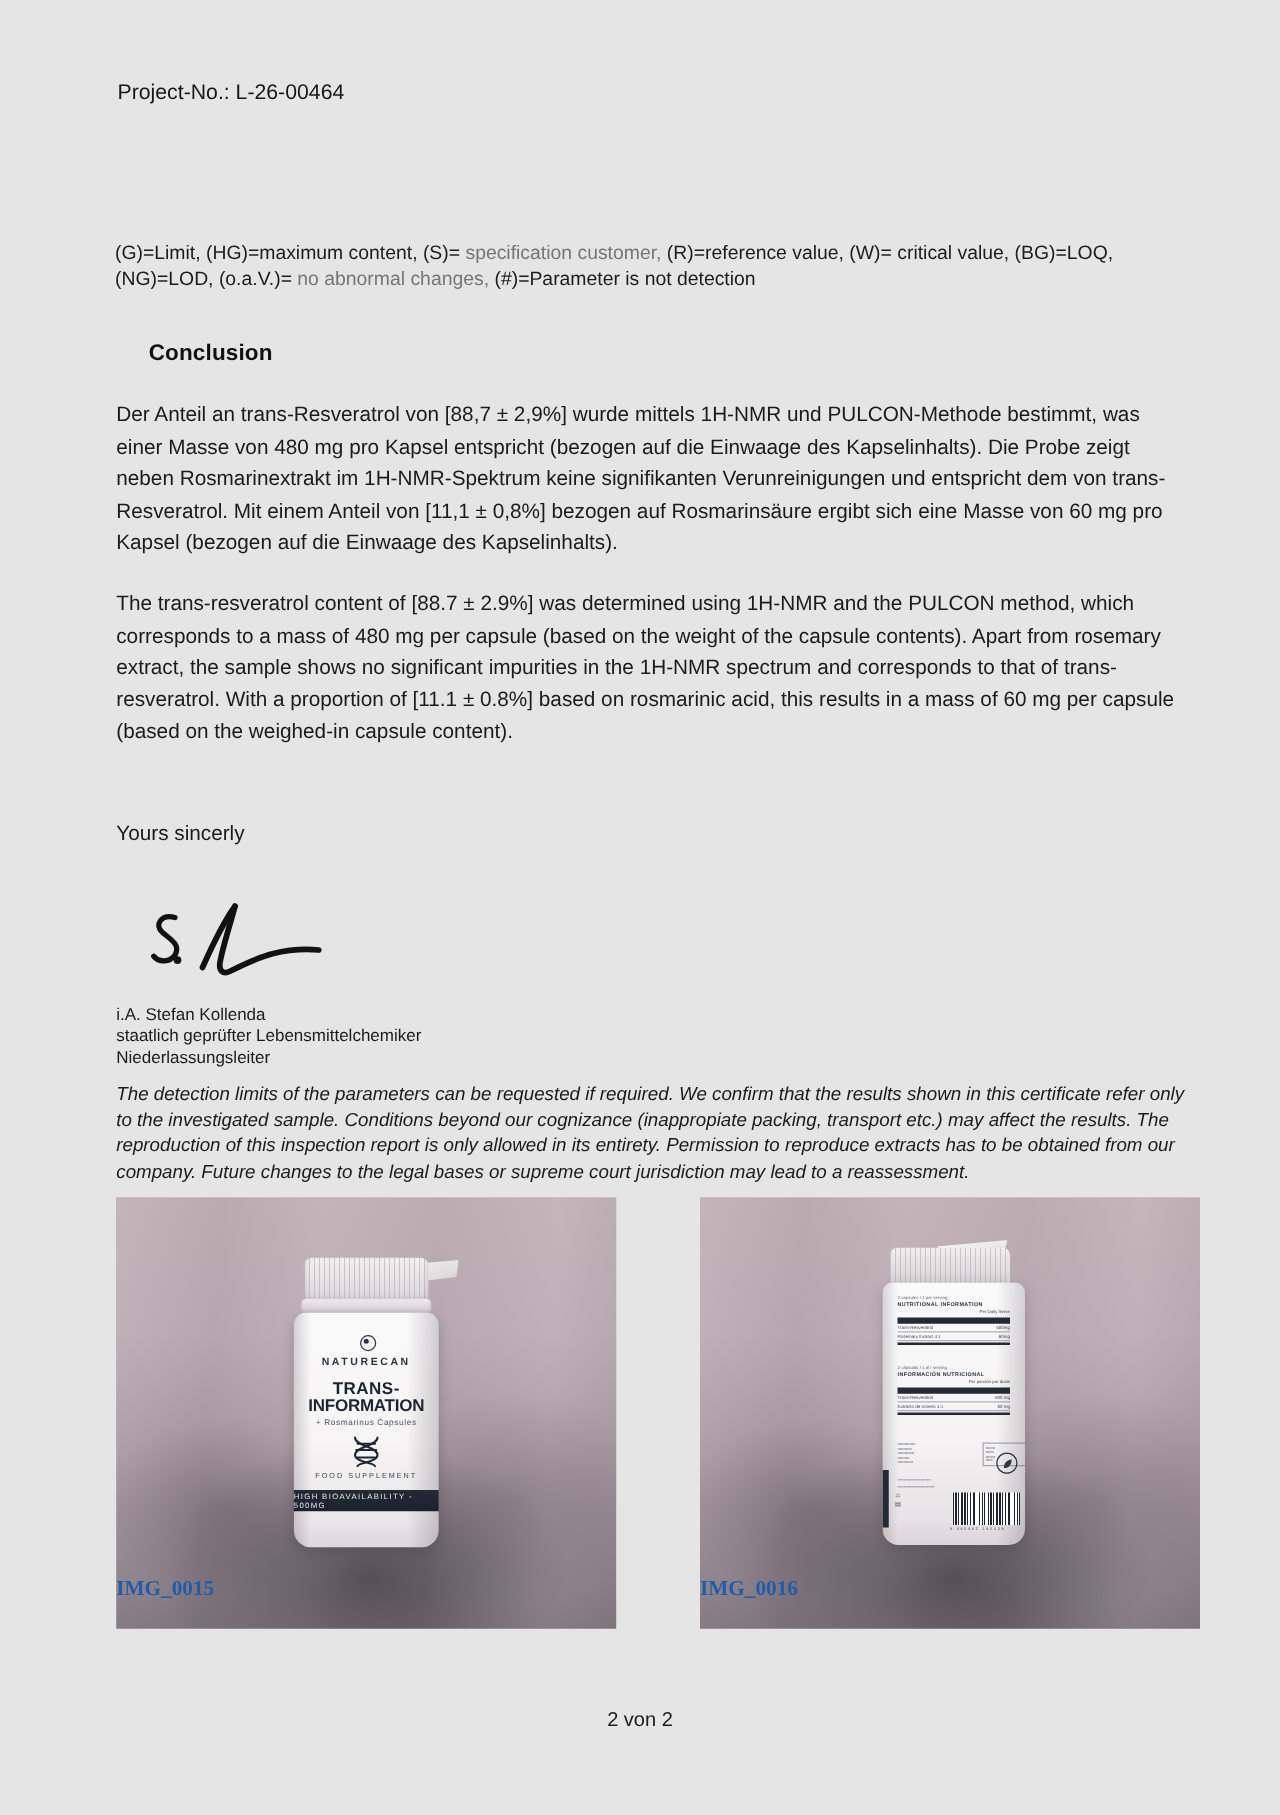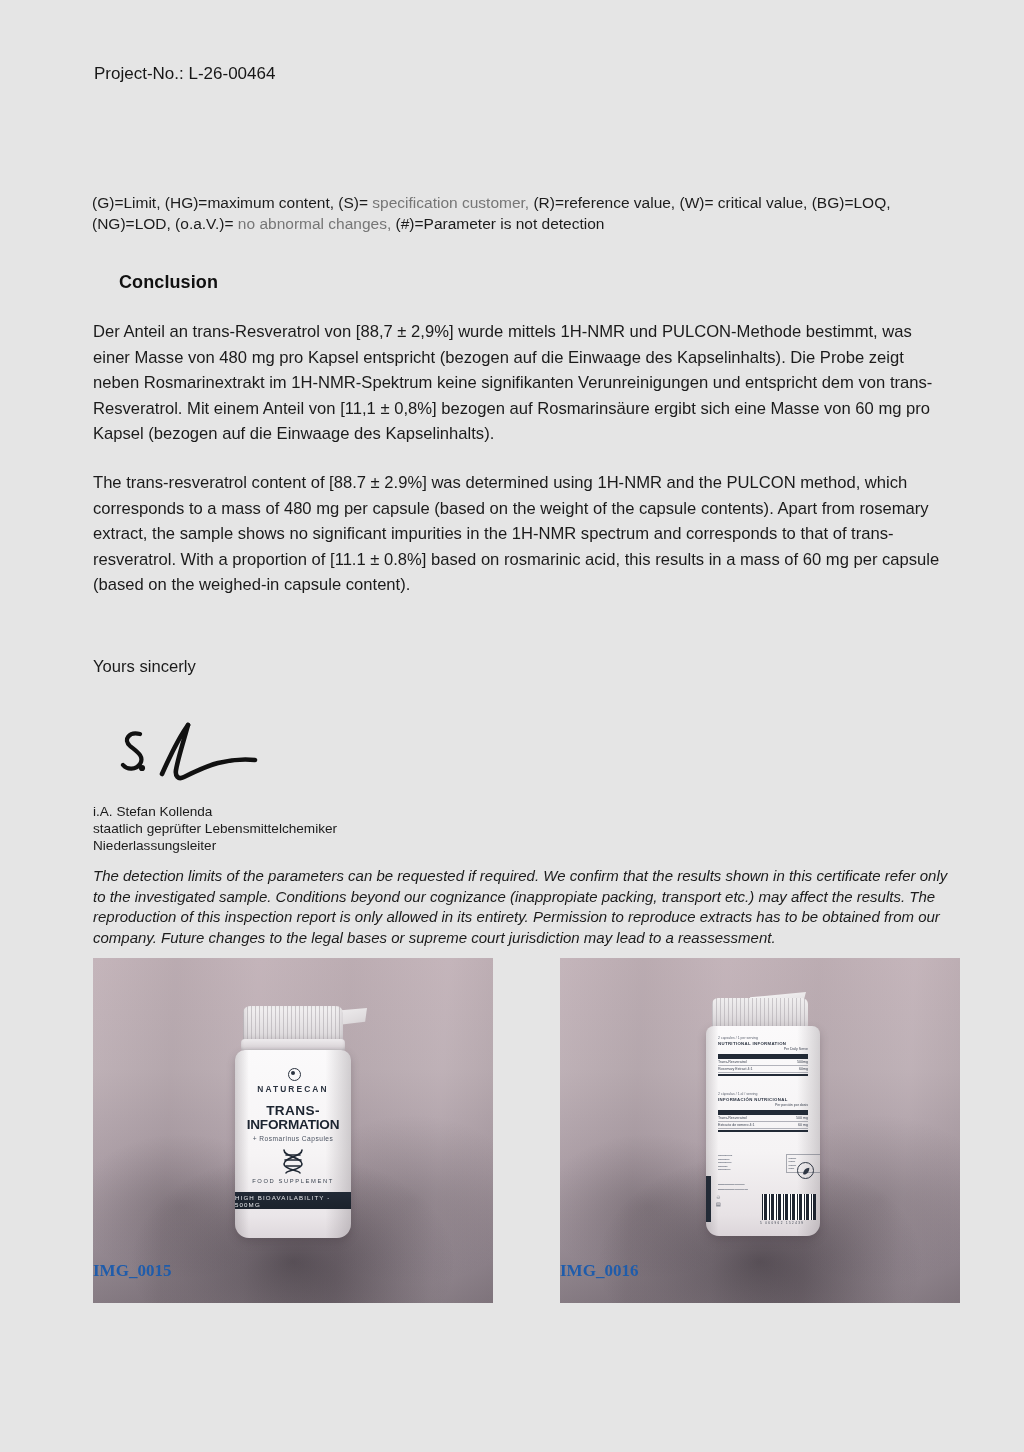--- a/index.html
+++ b/index.html
@@ -612,14 +612,15 @@
             <div class="barcode"></div>
             <div class="barcode-num">5 060962 152439</div>
           </div>
         </div>
       </div>
       <div class="caption">IMG_0016</div>
     </div>
 
   </div>
 
+  <div class="footer">2 von 2</div>
 
 </div>
 
 </body></html>

